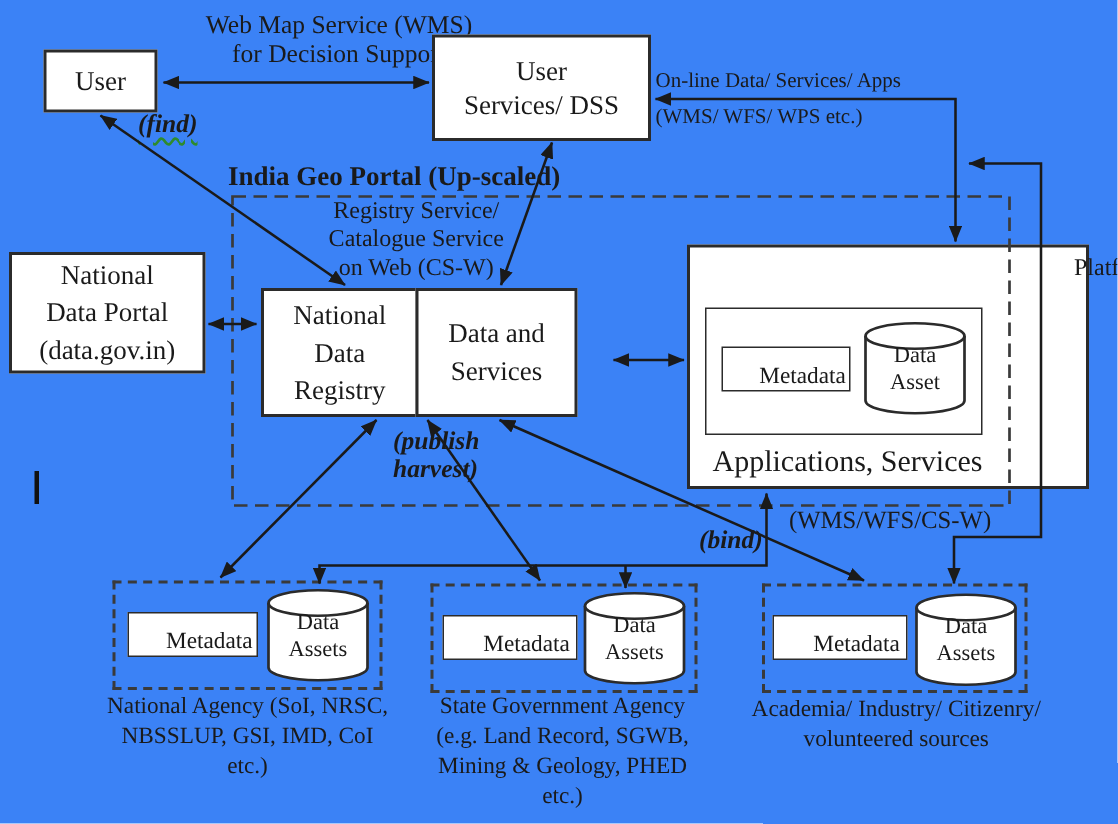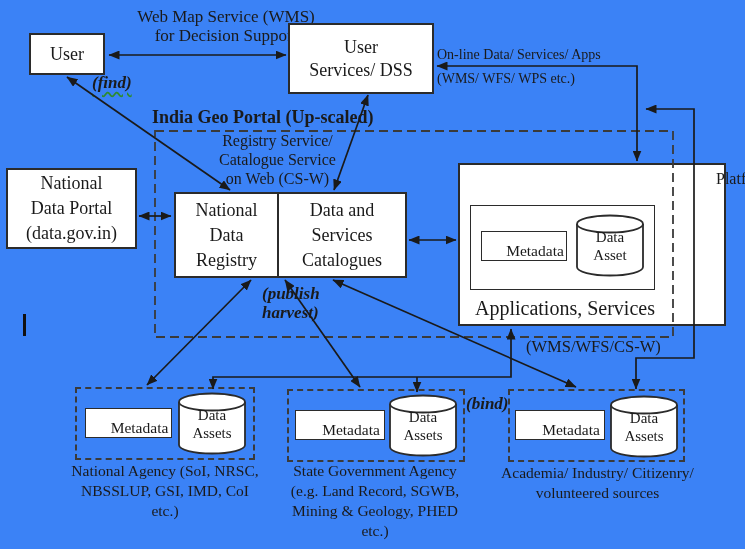--- a/index.html
+++ b/index.html
@@ -44,21 +44,21 @@
     <div>Registry Service/</div>
     <div>Catalogue Service</div>
     <div>on Web (CS-W)</div>
   </div>
 
   <div class="lbl bolditalic" style="left:262px;top:284px;font-size:17px;">
     <div>(publish</div>
     <div>harvest)</div>
   </div>
 
-  <div class="lbl bolditalic" style="left:466px;top:350px;font-size:17px;margin-top:44px;">(bind)</div>
+  <div class="lbl bolditalic" style="left:466px;top:350px;font-size:17px;">(bind)</div>
 
   <div class="lbl" style="left:526px;top:337px;font-size:16.5px;">(WMS/WFS/CS-W)</div>
 
   <div class="abs" style="left:23px;top:314px;width:3px;height:22px;background:#111;"></div>
 
   <div class="box" style="left:29px;top:33px;width:76px;height:42px;font-size:18px;">
     <div>User</div>
   </div>
 
   <div class="box" style="left:288px;top:23px;width:146px;height:71px;font-size:18px;line-height:23px;">
@@ -71,24 +71,23 @@
     <div>Data Portal</div>
     <div>(data.gov.in)</div>
   </div>
 
   <div class="box" style="left:174px;top:192px;width:105px;height:86px;font-size:18px;line-height:25px;">
     <div>National</div>
     <div>Data</div>
     <div>Registry</div>
   </div>
 
-  <div class="box" style="left:277px;top:192px;width:130px;height:86px;font-size:18px;line-height:25px;">
+  <div class="box" style="left:277px;top:192px;width:108px;height:86px;font-size:18px;line-height:25px;">
     <div>Data and</div>
     <div>Services</div>
-    <div>Catalogues</div>
   </div>
 
   <div class="abs" style="left:458px;top:163px;width:268px;height:163px;border:2px solid #2b2b2b;background:#fff;box-sizing:border-box;">
     <div class="abs" style="left:0;top:5px;width:100%;text-align:right;font-size:16px;padding-left:48px;">Platform</div>
     <div class="abs" style="left:10px;top:40px;width:185px;height:85px;border:1.8px solid #2b2b2b;box-sizing:border-box;">
       <div class="smallbox" style="left:10px;top:25px;width:86px;height:30px;">
         <span>Metadata</span>
       </div>
       <div class="cyl" style="left:104px;top:8px;width:70px;height:64px;">
         <svg width="70" height="64" viewBox="0 0 70 64">

